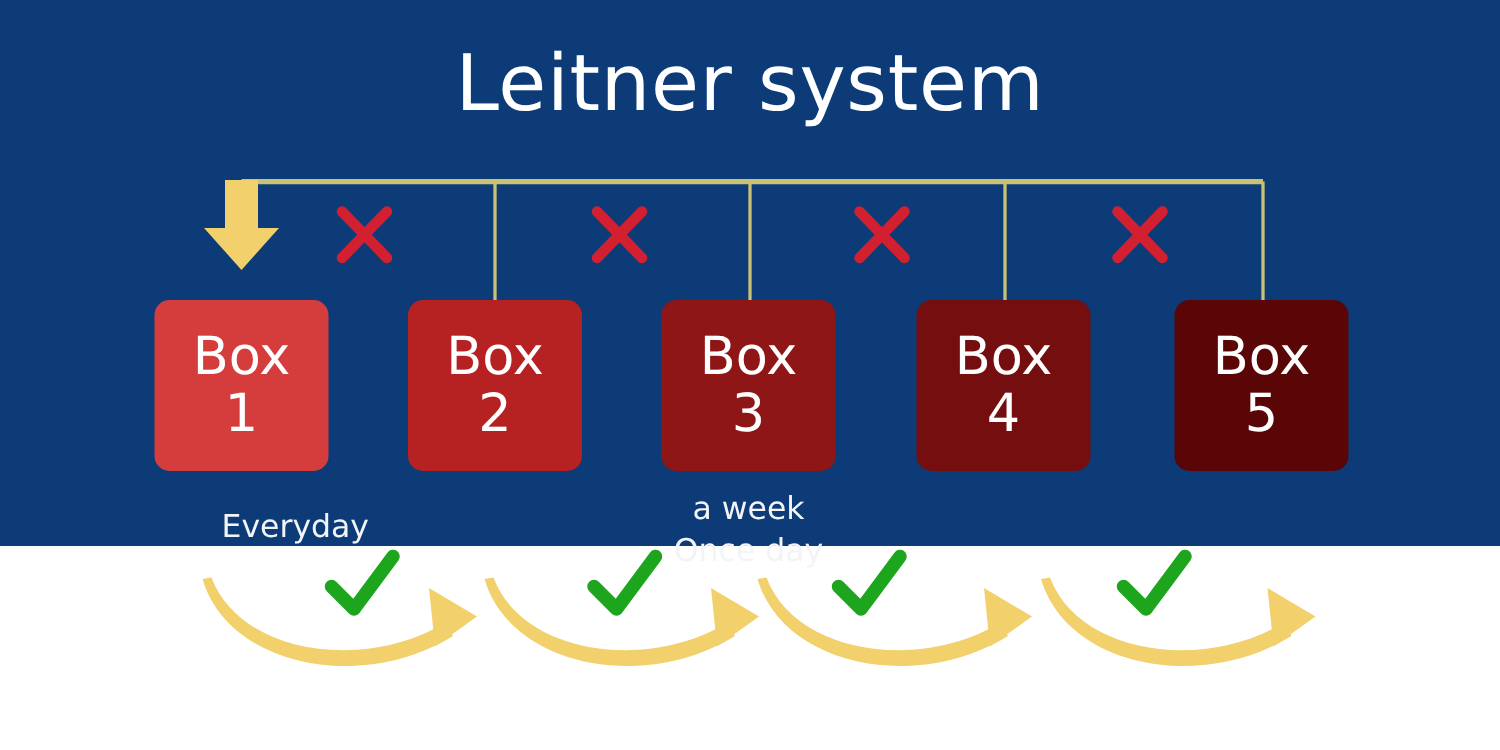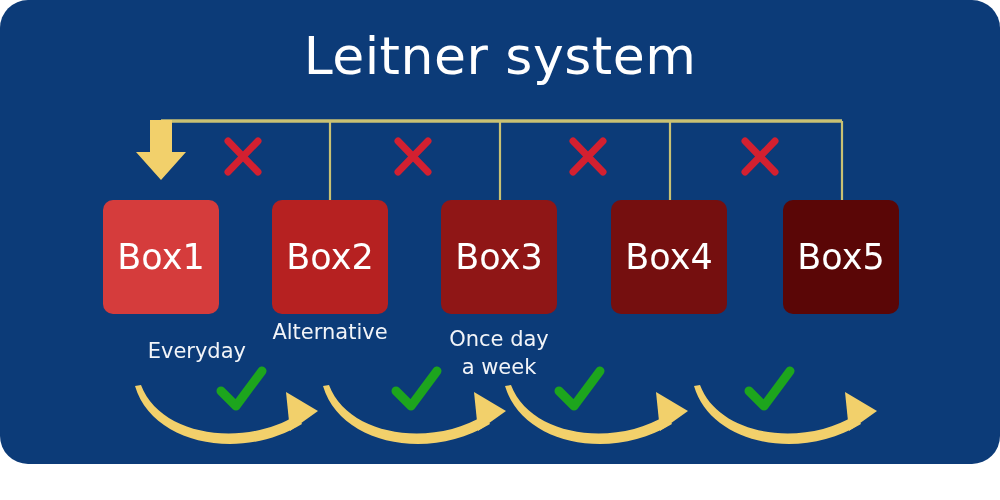--- a/index.html
+++ b/index.html
@@ -8,23 +8,22 @@
   }
   body {
     width: 1000px;
     height: 500px;
     overflow: hidden;
     font-family: "DejaVu Sans", "Liberation Sans", sans-serif;
   }
   #stage {
     position: relative;
     width: 1000px;
-    height: 464px;
+    height: 364px;
     background: #0C3B78;
-    border-radius: 28px;
   }
   #bg-svg {
     position: absolute;
     left: 0;
     top: 0;
     width: 1000px;
     height: 500px;
   }
   #title {
     position: absolute;
@@ -38,21 +37,21 @@
     letter-spacing: 0.5px;
     line-height: 60px;
     white-space: nowrap;
   }
   .box {
     position: absolute;
     width: 116px;
     height: 114px;
     border-radius: 10px;
     display: flex;
-    flex-direction: row;
+    flex-direction: column;
     align-items: center;
     justify-content: center;
     color: #FFFFFF;
     font-size: 35px;
     line-height: 38px;
     font-weight: 400;
   }
   .box .bx-word { display: block; }
   .box .bx-num { display: block; }
   .caption {
@@ -150,22 +149,21 @@
   </div>
   <div class="box" style="left:783px; top:200px; background:#5A0606;">
     <span class="bx-word">Box</span>
     <span class="bx-num">5</span>
   </div>
 
   <div class="caption" style="left:76px; top:337px;text-align:right;">
     <div>Everyday</div>
   </div>
   <div class="caption" style="left:245px; top:318px;">
-    <div>Alternative</div>
   </div>
   <div class="caption" style="left:414px; top:325px;">
+    <div>a week</div>
     <div>Once day</div>
-    <div>a week</div>
   </div>
   <div class="caption" style="left:584px; top:325px;">
   </div>
 
 </div>
 
 </body></html>

